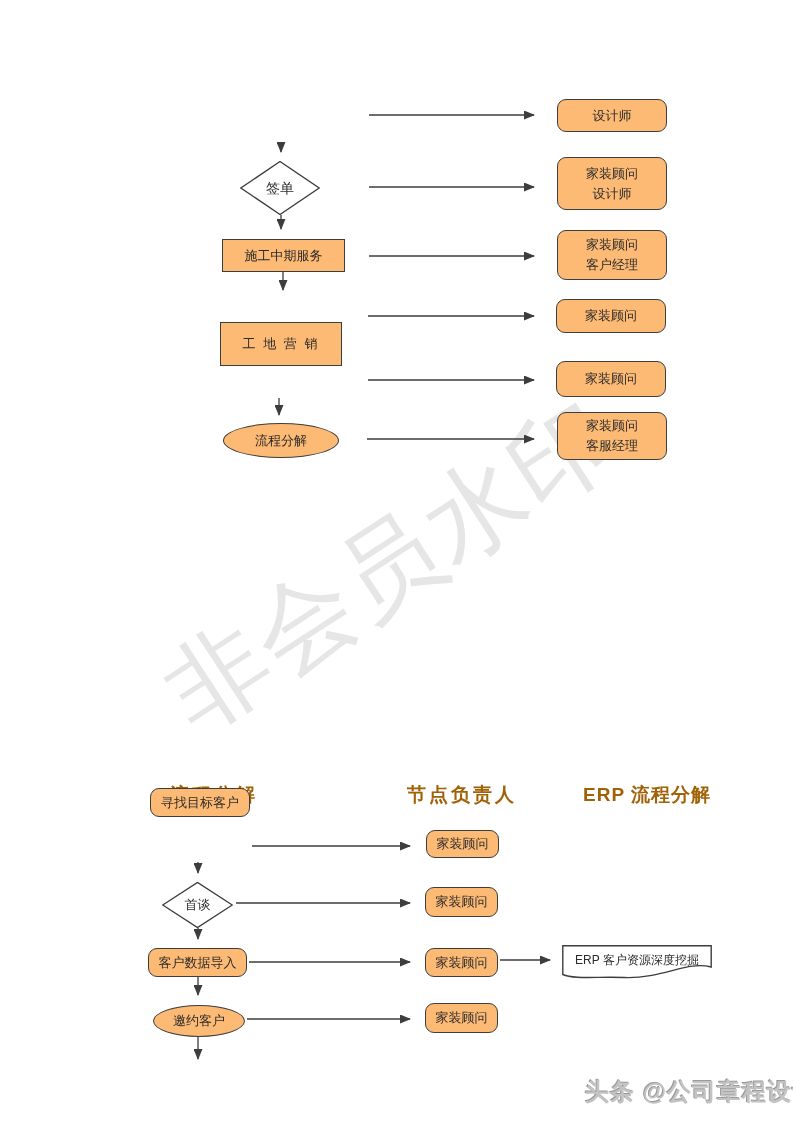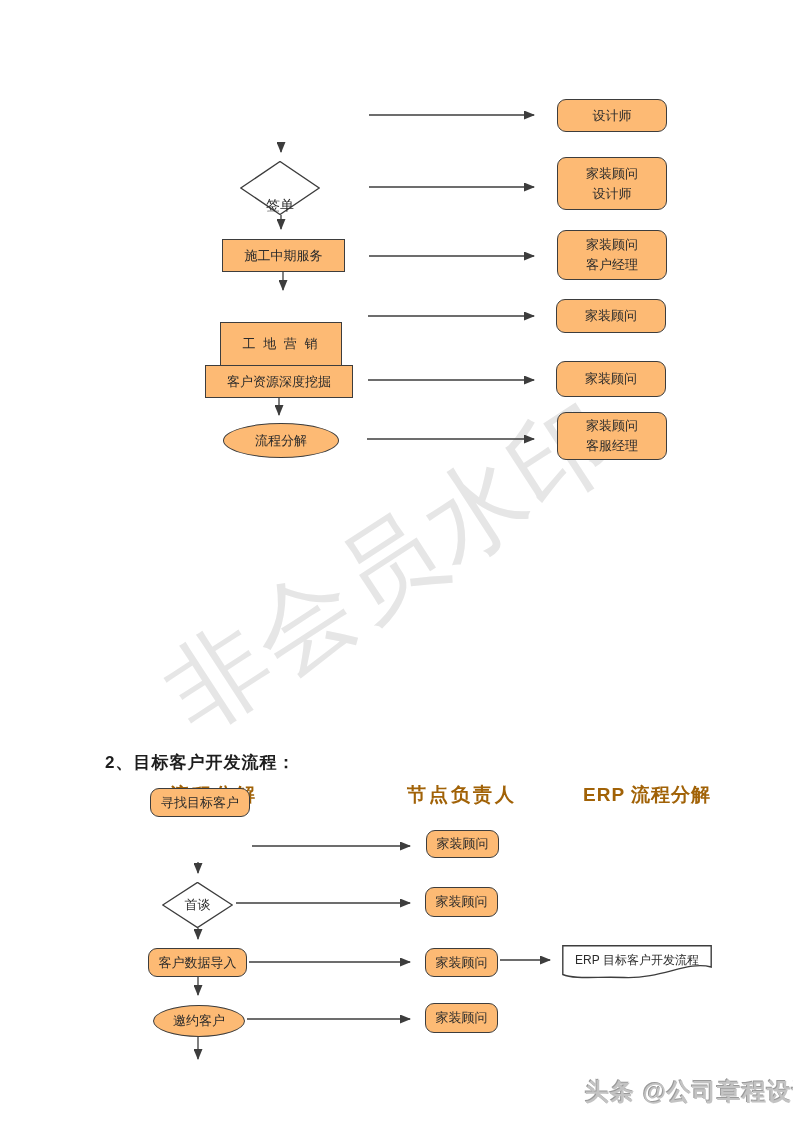--- a/index.html
+++ b/index.html
@@ -146,38 +146,35 @@
       <line x1="500" y1="960" x2="550" y2="960" marker-end="url(#arw)"></line>
 
       <line x1="198" y1="862" x2="198" y2="873" marker-end="url(#arw)"></line>
       <line x1="198" y1="928" x2="198" y2="939" marker-end="url(#arw)"></line>
       <line x1="198" y1="977" x2="198" y2="995" marker-end="url(#arw)"></line>
       <line x1="198" y1="1037" x2="198" y2="1059" marker-end="url(#arw)"></line>
     </g>
   </svg>
 
 
-  <div class="node diamond" style="left:240px;top:161px;width:80px;height:54px;font-size:14px;align-items:flex-end;">
+  <div class="node diamond" style="left:240px;top:161px;width:80px;height:54px;font-size:14px;">
     <svg class="shape-svg" viewBox="0 0 100 100" preserveAspectRatio="none">
       <polygon points="50,1 99,50 50,99 1,50"></polygon>
     </svg>
     <span class="lbl">签单</span>
   </div>
 
   <div class="node box" style="left:222px;top:239px;width:123px;height:33px;">
     <span class="lbl">施工中期服务</span>
   </div>
 
   <div class="node box wide-space" style="left:220px;top:299px;width:122px;height:44px;margin-top:23px;">
     <span class="lbl">工 地 营 销</span>
   </div>
 
-  <div class="node box" style="left:205px;top:365px;width:148px;height:33px;">
-    <span class="lbl">客户资源深度挖掘</span>
-  </div>
 
   <div class="node ellipse" style="left:223px;top:423px;width:116px;height:35px;">
     <span class="lbl">流程分解</span>
   </div>
 
   <div class="node rounded" style="left:557px;top:99px;width:110px;height:33px;">
     <span class="lbl">设计师</span>
   </div>
   <div class="node rounded" style="left:557px;top:157px;width:110px;height:53px;">
     <span class="lbl">家装顾问
@@ -191,21 +188,20 @@
     <span class="lbl">家装顾问</span>
   </div>
   <div class="node rounded" style="left:556px;top:361px;width:110px;height:36px;">
     <span class="lbl">家装顾问</span>
   </div>
   <div class="node rounded" style="left:557px;top:412px;width:110px;height:48px;">
     <span class="lbl">家装顾问
 客服经理</span>
   </div>
 
-  <div class="sec2-heading">2、目标客户开发流程：</div>
 
   <div class="col-header" style="left:214px;">流程分解</div>
   <div class="col-header" style="left:462px;">节点负责人</div>
   <div class="col-header" style="left:647px;letter-spacing:1px;">ERP 流程分解</div>
 
   <div class="node rounded" style="left:150px;top:788px;width:100px;height:29px;">
     <span class="lbl">寻找目标客户</span>
   </div>
 
   <div class="node diamond" style="left:162px;top:882px;width:71px;height:46px;">
@@ -233,16 +229,16 @@
     <span class="lbl">家装顾问</span>
   </div>
   <div class="node rounded" style="left:425px;top:1003px;width:73px;height:30px;">
     <span class="lbl">家装顾问</span>
   </div>
 
   <div class="node docshape" style="left:562px;top:945px;width:150px;height:36px;">
     <svg class="shape-svg" viewBox="0 0 150 36" preserveAspectRatio="none">
       <path d="M0.8,0.8 L149.2,0.8 L149.2,22 C125,15.5 101,34 62,32.5 C35,31.5 12,34.5 0.8,29.5 Z"></path>
     </svg>
-    <span class="lbl">ERP 目标客户开发流程</span>
+    <span class="lbl">ERP 客户资源深度挖掘</span>
   </div>
 
 </div>
 
 </body></html>

